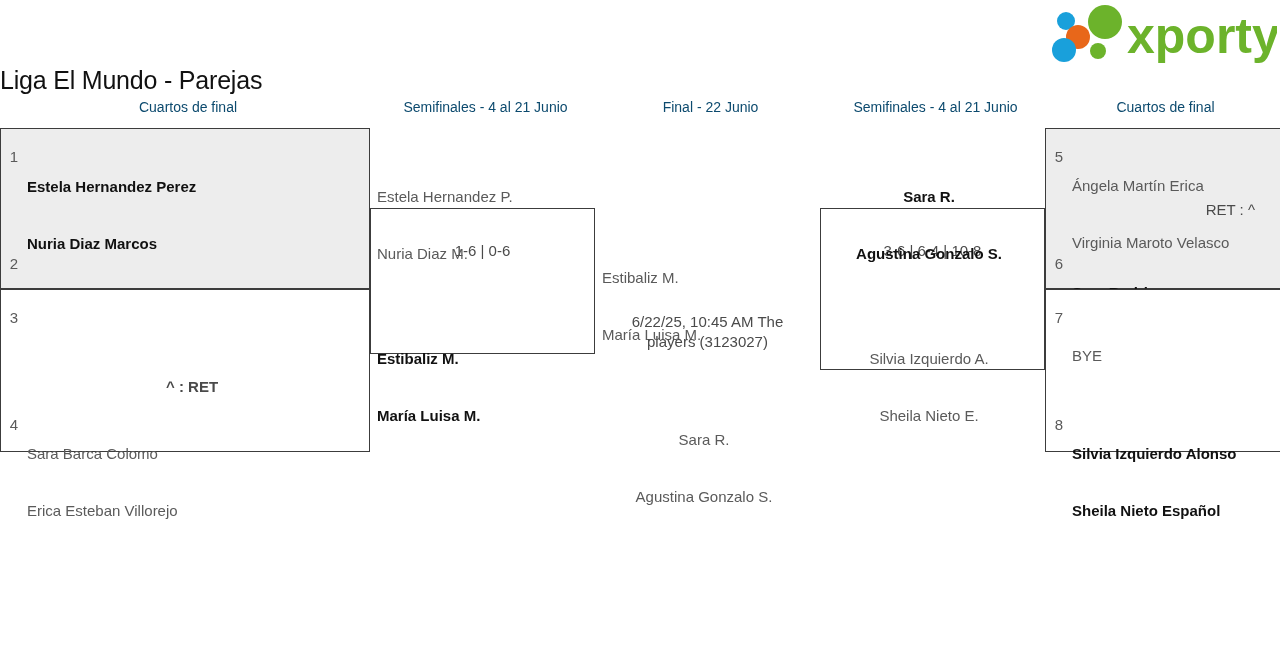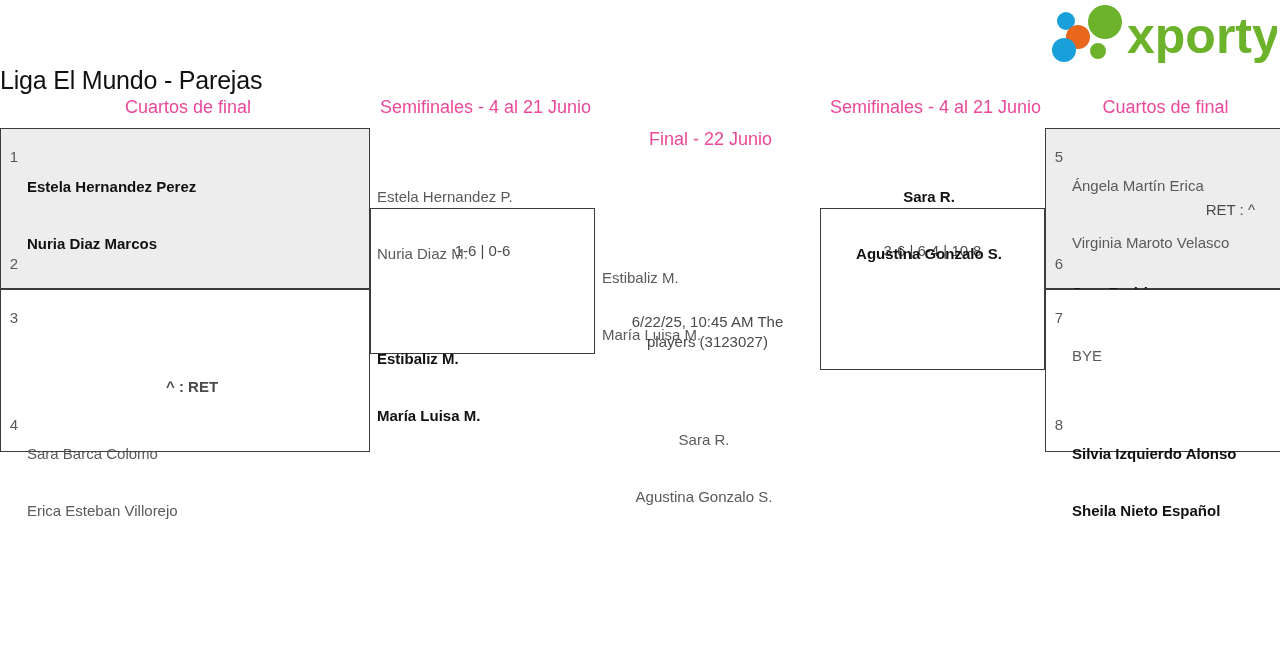--- a/index.html
+++ b/index.html
@@ -29,23 +29,23 @@
   .logo {
     position: absolute;
     left: 1045px; top: 4px;
     width: 232px; height: 60px;
   }
 
   
   .round-header {
     position: absolute;
     top: 96px;
-    font-size: 18px;
+    font-size: 14px;
     line-height: 22px;
-    color: #ec4899;
+    color: #0c4a6e;
     text-align: center;
     white-space: nowrap;
     padding-left: 6px;
   }
 
   
   .match {
     position: absolute;
     border: 1px solid #3c3c3c;
     background: #ffffff;
@@ -101,21 +101,21 @@
       <circle cx="60" cy="18" r="17" fill="#6cb32b"></circle>
       <circle cx="33" cy="33" r="12" fill="#e8671a"></circle>
       <circle cx="19" cy="46" r="12" fill="#19a0db"></circle>
       <circle cx="53" cy="47" r="8" fill="#6cb32b"></circle>
       <text x="82" y="49" font-family="'Liberation Sans', sans-serif" font-size="50" font-weight="bold" fill="#6cb32b">xporty</text>
     </svg>
   </div>
 
   <div class="round-header" style="left:0px; width:370px;">Cuartos de final</div>
   <div class="round-header" style="left:370px; width:225px;">Semifinales - 4 al 21 Junio</div>
-  <div class="round-header" style="left:595px; width:225px;margin-top:32px;">Final - 22 Junio</div>
+  <div class="round-header" style="left:595px; width:225px;">Final - 22 Junio</div>
   <div class="round-header" style="left:820px; width:225px;">Semifinales - 4 al 21 Junio</div>
   <div class="round-header" style="left:1045px; width:235px; text-align:center; overflow:hidden;">Cuartos de final</div>
 
   <div class="match shaded" style="left:0px; top:128px; width:370px; height:161px;">
     <div class="seed" style="left:2px; top:19px;">1</div>
     <div class="team win" style="left:26px; top:10px;">
       <span class="nm">Estela Hernandez Perez</span>
       <span class="nm">Nuria Diaz Marcos</span>
     </div>
     <div class="meta" style="left:26px; top:70px; width:330px;"></div>
@@ -159,20 +159,24 @@
     <span class="nm">Agustina Gonzalo S.</span>
   </div>
 
   <div class="match" style="left:820px; top:208px; width:225px; height:162px;">
     <div class="meta" style="left:0px; top:32px; width:223px;">3-6 | 6-4 | 10-8</div>
   </div>
   <div class="team win right" style="left:820px; top:149px; width:218px;">
     <span class="nm">Sara R.</span>
     <span class="nm">Agustina Gonzalo S.</span>
   </div>
+  <div class="team right" style="left:820px; top:311px; width:218px;">
+    <span class="nm">Silvia Izquierdo A.</span>
+    <span class="nm">Sheila Nieto E.</span>
+  </div>
 
   <div class="match shaded" style="left:1045px; top:128px; width:280px; height:161px;">
     <div class="seed" style="left:2px; top:19px;">5</div>
     <div class="team" style="left:26px; top:9px;">
       <span class="nm">Ángela Martín Erica</span>
       <span class="nm">Virginia Maroto Velasco</span>
     </div>
     <div class="meta right" style="left:0px; top:71px; width:209px;">RET : ^</div>
     <div class="seed" style="left:2px; top:126px;">6</div>
     <div class="team win" style="left:26px; top:116px;">

